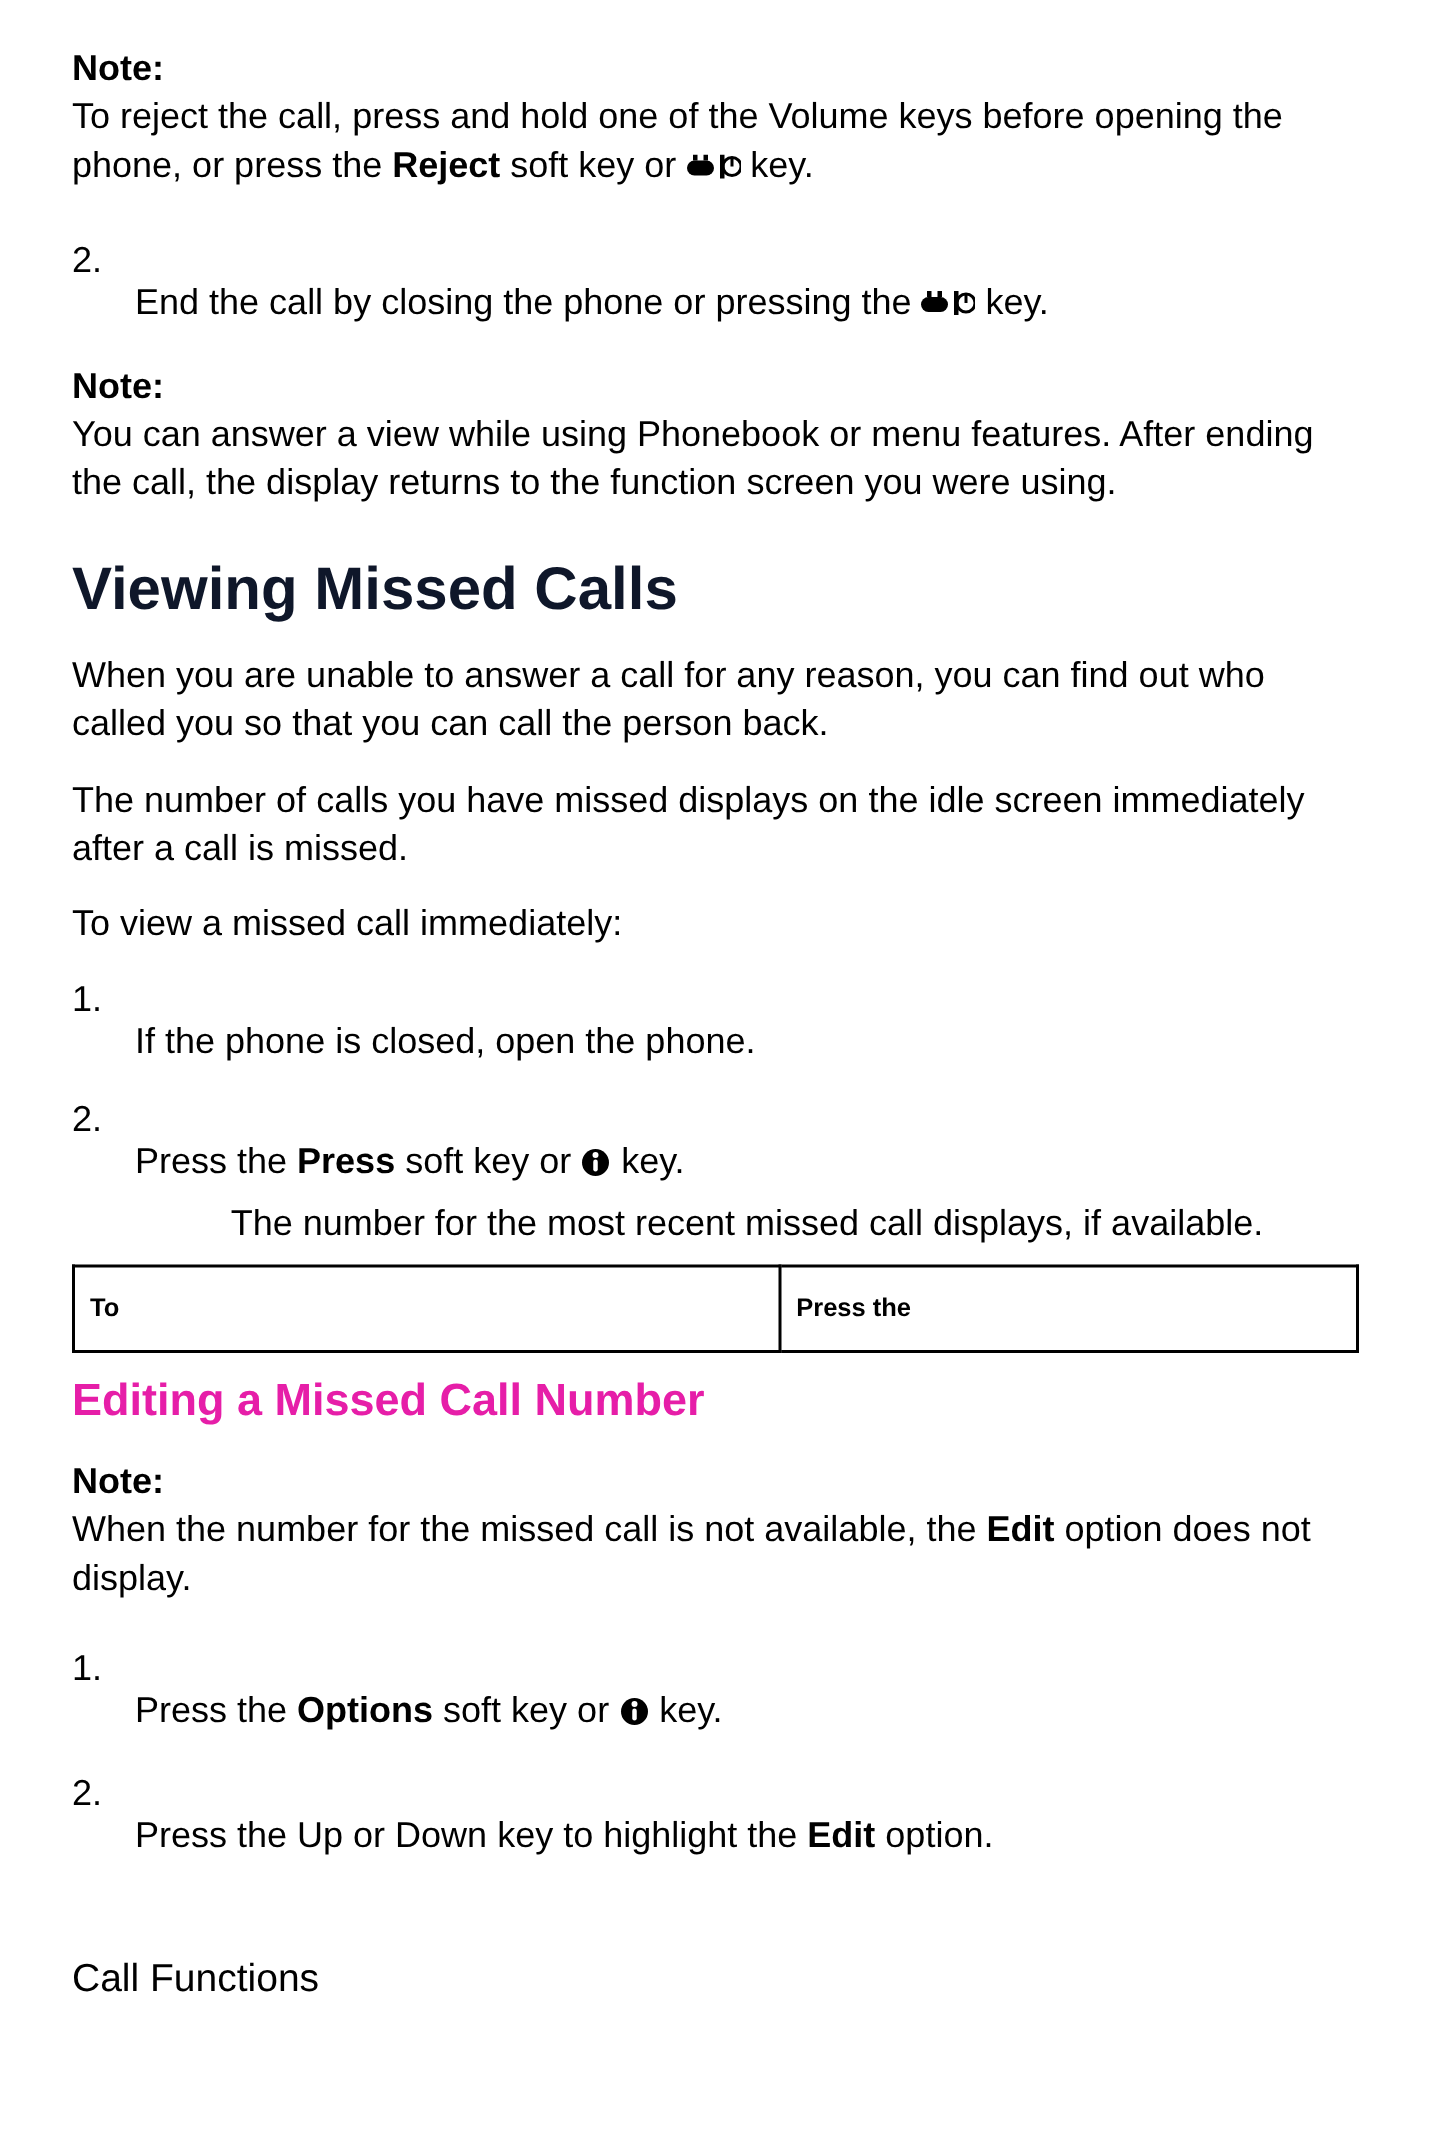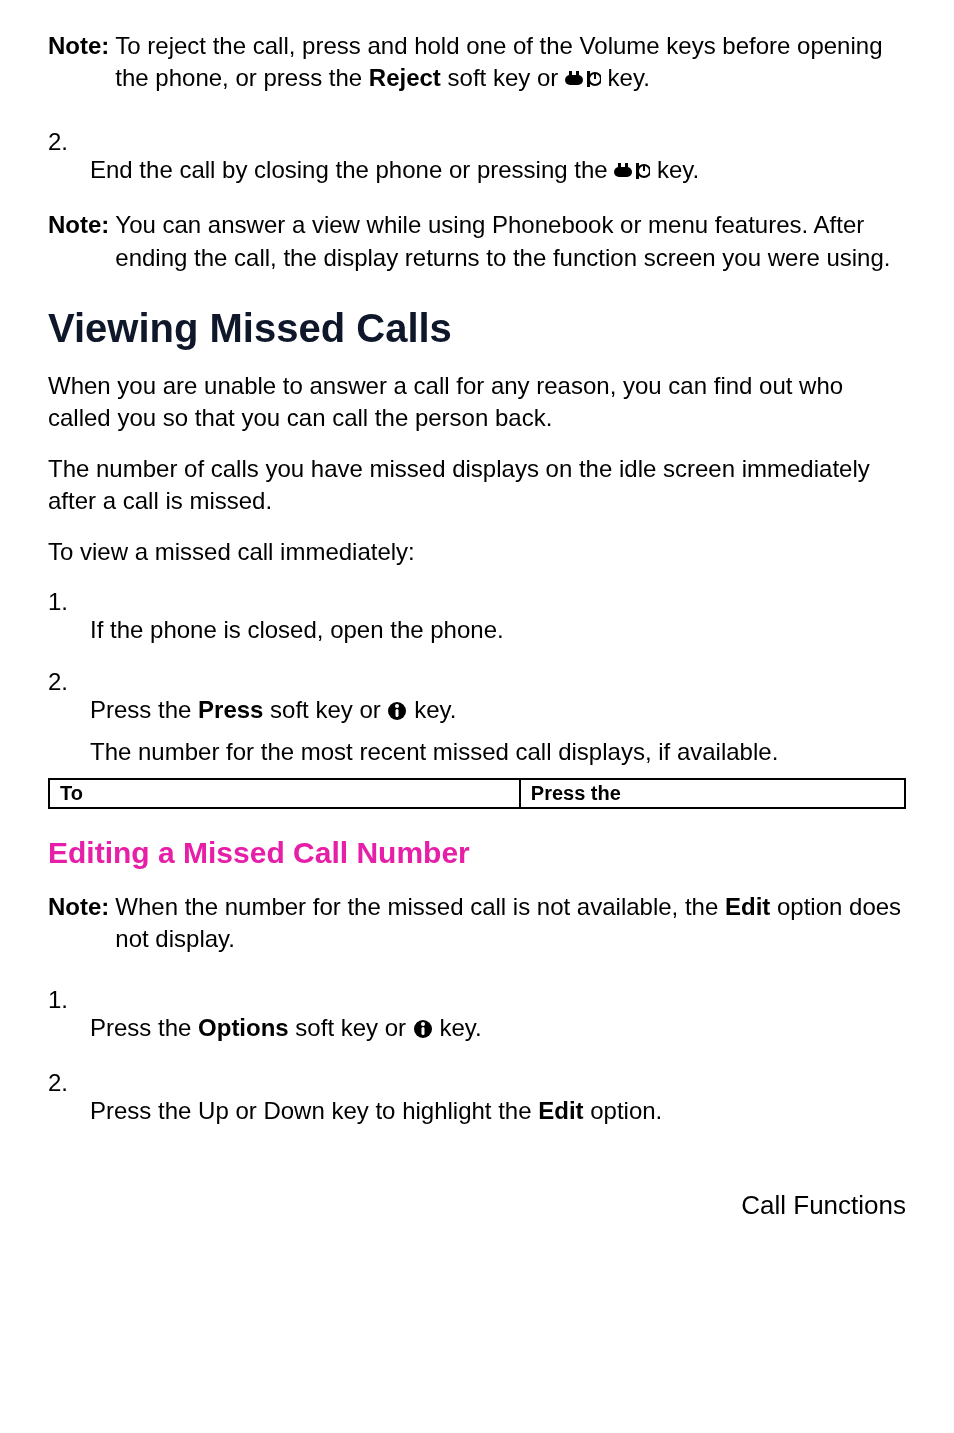--- a/index.html
+++ b/index.html
@@ -12,20 +12,21 @@
     font-family: Verdana, Arial, sans-serif;
     font-size: 24px;
     color: #000;
     line-height: 1.35;
     padding: 30px 48px 40px 48px;
     box-sizing: border-box;
   }
   .note {
     display: flex;
     margin: 0 0 28px 0;
+    flex-direction: column;
   }
   .note-label {
     font-weight: bold;
     flex: 0 0 auto;
     white-space: nowrap;
     margin-right: 6px;
   }
   .note-text {
     flex: 1 1 auto;
   }
@@ -37,62 +38,62 @@
     flex: 0 0 42px;
   }
   .ol-body {
     flex: 1 1 auto;
     margin-top: 28px;
   }
   .sub-indent {
     margin-left: 42px;
     margin-bottom: 10px;
     margin-top: 6px;
+    text-align: center;
   }
   h1.section-title {
     color: #0f172a; 
     font-weight: bold;
     font-size: 40px;
     margin: 30px 0 18px 0;
     line-height: 1.2;
   }
   h2.sub-title {
     color: #e61ea8;
     font-weight: bold;
     font-size: 30px;
-    margin: 26px 0 20px 0;
+    margin: 14px 0 20px 0;
     line-height: 1.2;
   }
   p.para {
     margin: 0 0 18px 0;
   }
   table.actions {
     border-collapse: collapse;
     width: 100%;
     margin: 4px 0 14px 0;
   }
   table.actions th, table.actions td {
     border: 2px solid #000;
     text-align: left;
-    padding: 0 10px;
+    padding: 16px 10px;
     vertical-align: top;
-    font-size: 20px;
+    font-size: 17px;
   }
   table.actions th {
     font-weight: bold;
   }
   .col-to   { width: 55%; }
   .col-press{ width: 45%; }
   .b { font-weight: bold; }
   .icon {
     display: inline-block;
     vertical-align: -3px;
   }
   .page-footer {
-    text-align: right;
     margin-top: 60px;
     font-family: Arial, Helvetica, sans-serif;
     font-size: 26px;
     line-height: 1.35;
   }
   svg { display:inline-block; }
 </style>
 </head>
 <body>
 

